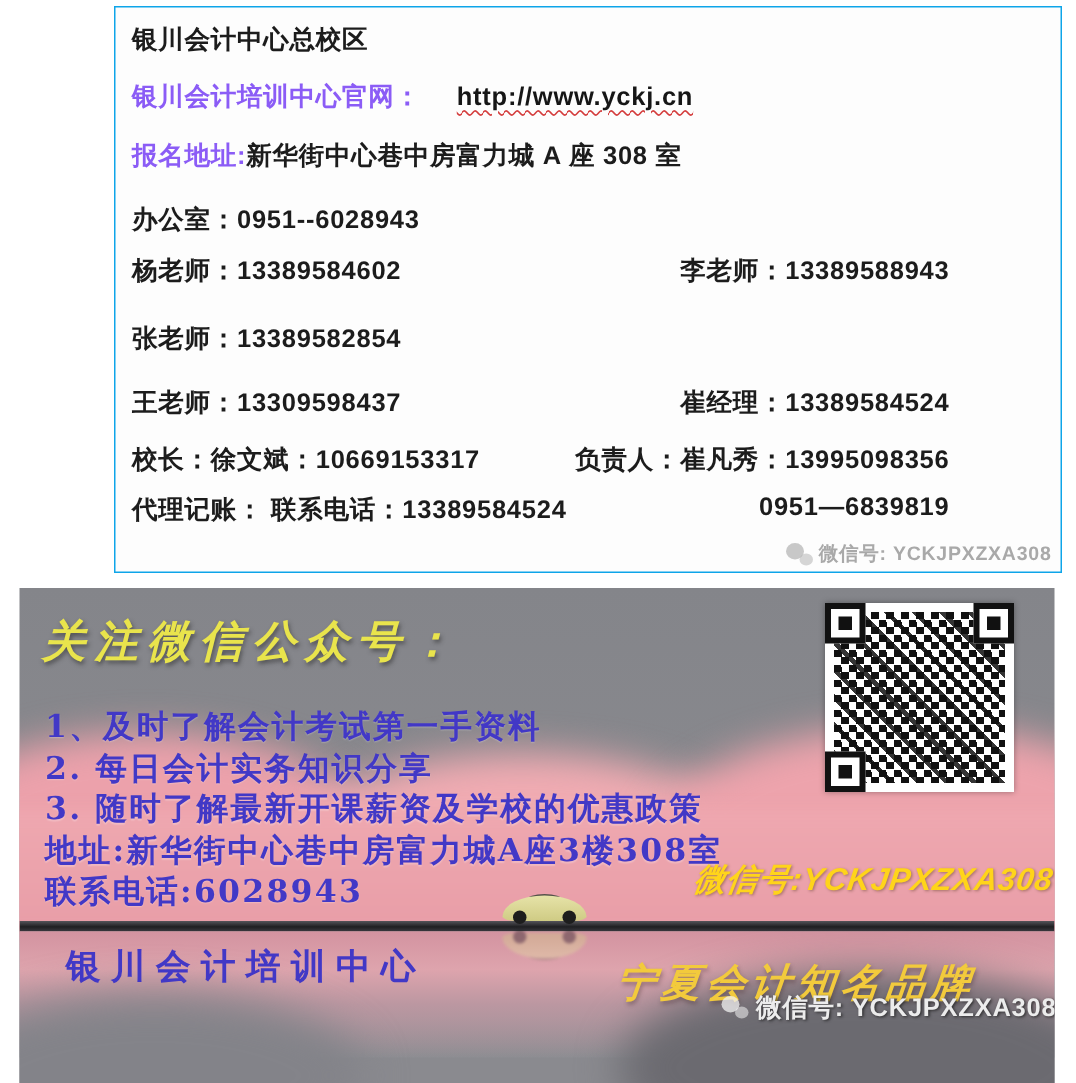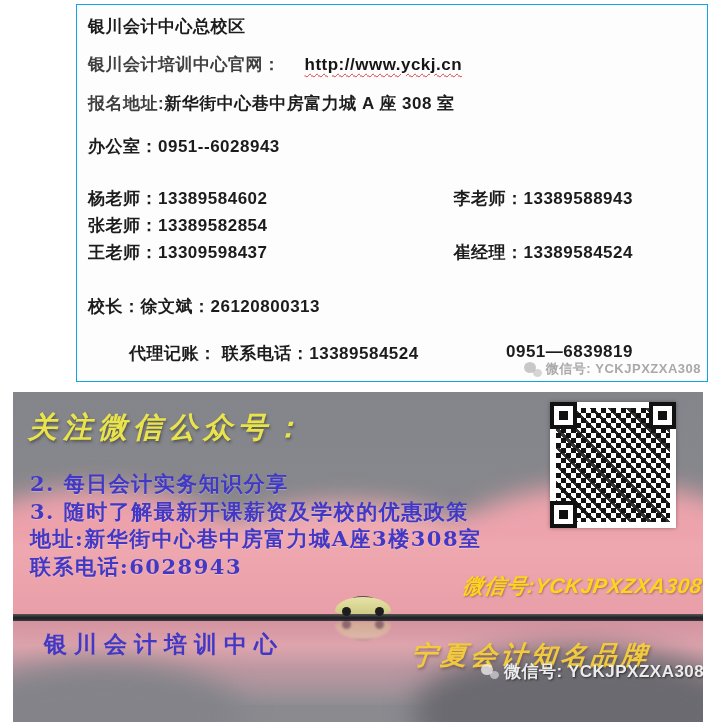--- a/index.html
+++ b/index.html
@@ -6,31 +6,31 @@
   html,body { width:717px; height:722px; background:#ffffff; overflow:hidden;
     font-family:"Liberation Sans", sans-serif; }
   .stage { position:relative; width:717px; height:722px; background:#fff; }
 
   
   .card { position:absolute; left:76px; top:4px; width:632px; height:378px;
     border:1px solid #0ea5e9; background:#fdfdfd; }
   .card .row { position:absolute; left:11px; right:74px; white-space:nowrap;
     font-size:17px; font-weight:bold; color:#1c1c1c; letter-spacing:0.5px; }
   .card .pair { display:flex; justify-content:space-between; }
-  .red { color:#404040; }
+  .red { color:#8b5cf6; }
   .url { color:#161616; text-decoration:underline wavy #d43d3d 1px; text-underline-offset:3px;margin-left:24px; }
   .r-title   { top:10px; }
   .r-site    { top:48px; }
   .r-addr    { top:87px; }
   .r-org     { top:130px; }
-  .r-c0      { top:182px; }
+  .r-c0      { top:164px; }
   .r-c1      { top:209px; }
-  .r-c2      { top:236px;text-align:center; }
+  .r-c2      { top:252px;text-align:center; }
   .r-c3      { top:290px; }
-  .r-c4      { top:337px;margin-left:41px; }
+  .r-c4      { top:323px; }
   .card-watermark { position:absolute; right:6px; bottom:3px; font-size:13px; font-weight:bold;
     color:#a9a9a9; letter-spacing:0.5px; display:flex; align-items:center; gap:4px; }
 
   .wx-icon { position:relative; display:inline-block; width:18px; height:15px; }
   .wx-icon::before { content:""; position:absolute; left:0; top:0; width:12px; height:11px;
     border-radius:50%; background:currentColor; opacity:.75; }
   .wx-icon::after { content:""; position:absolute; right:0; bottom:0; width:9px; height:8px;
     border-radius:50%; background:currentColor; opacity:.55; }
   .wx-gray { color:#b5b5b5; }
   .wx-white { color:#f2f2f2; }
@@ -123,21 +123,22 @@
       <span>李老师：13389588943</span>
     </div>
     <div class="row r-c1 pair">
       <span>张老师：13389582854</span>
     </div>
     <div class="row r-c2 pair">
       <span>王老师：13309598437</span>
       <span>崔经理：13389584524</span>
     </div>
     <div class="row r-c3 pair">
-      <span>校长：徐文斌：26120800313</span>
+      <span>校长：徐文斌：10669153317</span>
+      <span>负责人：崔凡秀：13995098356</span>
     </div>
     <div class="row r-c4 pair">
       <span>代理记账：  联系电话：13389584524</span>
       <span>0951—6839819</span>
     </div>
 
     <div class="card-watermark">
       <span class="wx-icon wx-gray"></span>
       <span>微信号: YCKJPXZXA308</span>
     </div>
@@ -171,20 +172,21 @@
     <div class="qr">
       <div class="qr-inner"></div>
       <div class="finder tl"></div>
       <div class="finder tr"></div>
       <div class="finder bl"></div>
     </div>
 
     <div class="promo-heading">关注微信公众号：</div>
 
     <div class="promo-list">
+      <div>1、及时了解会计考试第一手资料</div>
       <div>2. 每日会计实务知识分享</div>
       <div>3. 随时了解最新开课薪资及学校的优惠政策</div>
       <div>地址:新华街中心巷中房富力城A座3楼308室</div>
       <div>联系电话:6028943</div>
     </div>
 
     <div class="wechat-inline">微信号:YCKJPXZXA308</div>
 
     <div class="center-name">银川会计培训中心</div>
 

